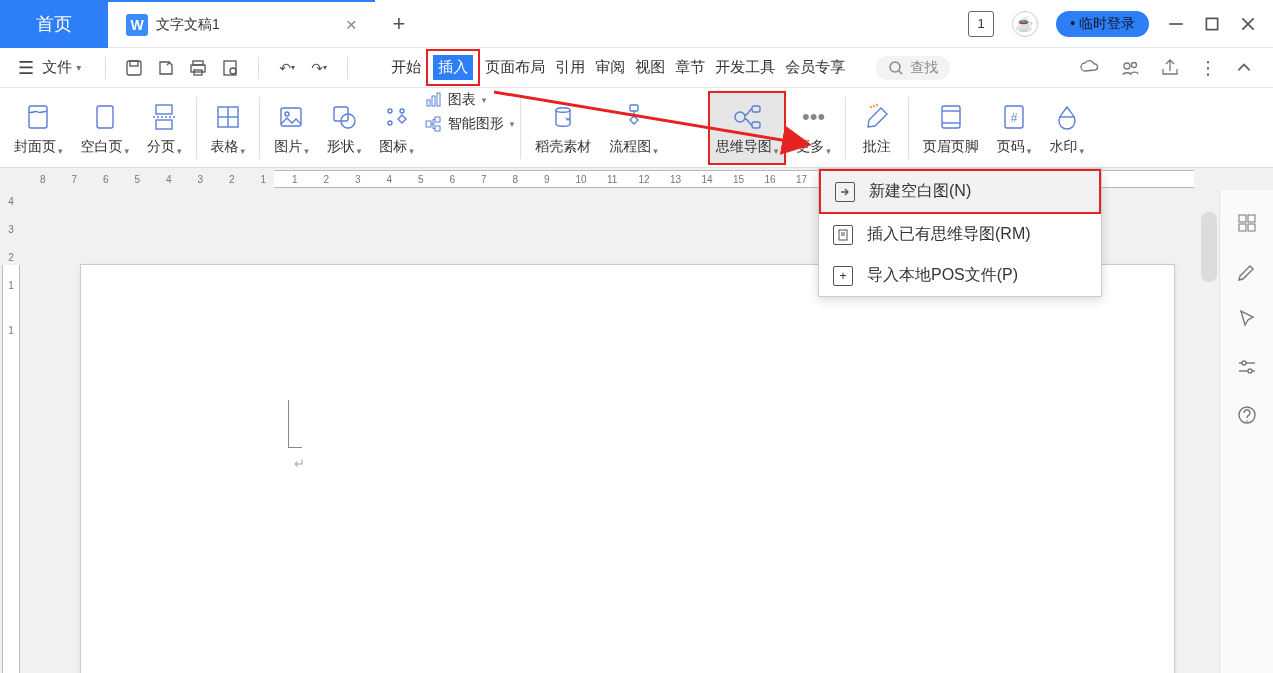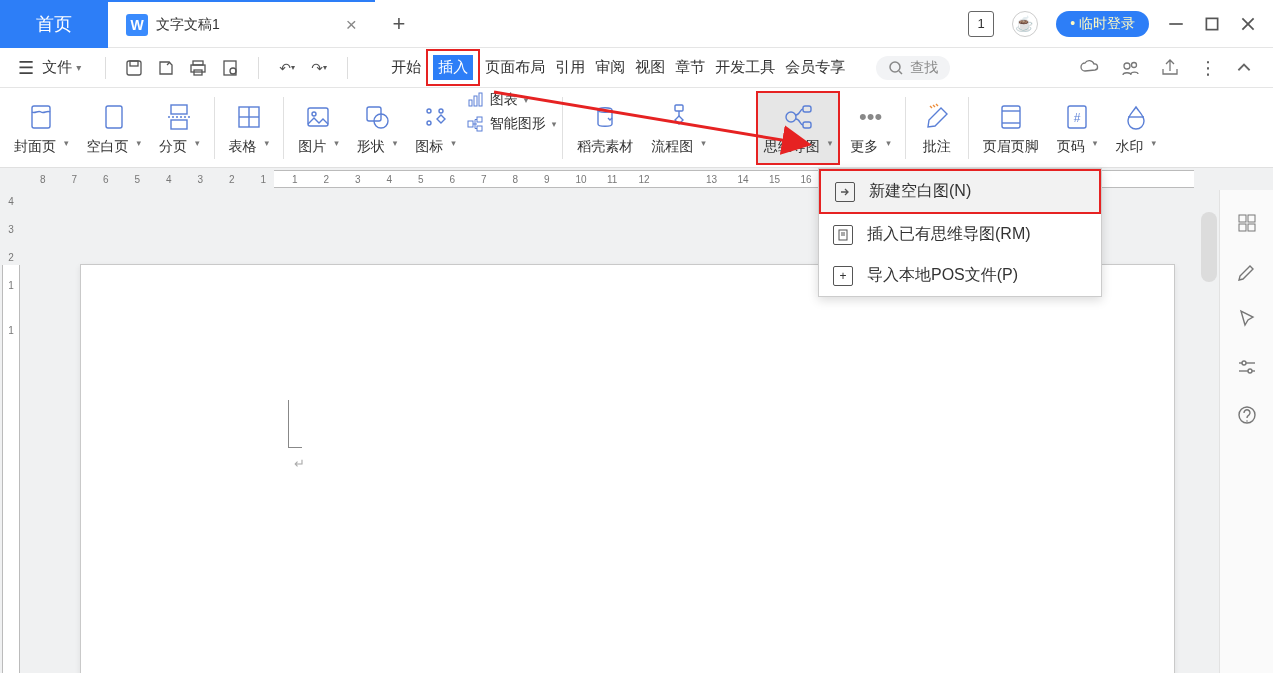--- a/index.html
+++ b/index.html
@@ -8,37 +8,37 @@
 .home-tab{background:#2d7ef7;color:#fff;height:48px;width:108px;display:flex;align-items:center;justify-content:center;font-size:18px;}
 .doc-tab{display:flex;align-items:center;height:48px;padding:0 18px;position:relative;border-top:2px solid transparent;}
 .doc-tab.active{border-top:2px solid #2d7ef7;}
 .doc-tab .w-icon{width:22px;height:22px;background:#3a8bfd;color:#fff;display:flex;align-items:center;justify-content:center;border-radius:3px;font-size:14px;margin-right:8px;font-weight:bold;}
 .doc-tab .close{margin-left:126px;color:#888;font-size:19px;}
 .newtab{width:48px;display:flex;align-items:center;justify-content:center;font-size:22px;color:#555;}
 .title-spacer{flex:1;}
 .title-ctrls{display:flex;align-items:center;gap:18px;padding-right:16px;}
 .page-ind{border:1.5px solid #666;width:26px;height:26px;display:flex;align-items:center;justify-content:center;border-radius:3px;font-size:13px;}
 .coffee{width:26px;height:26px;border-radius:50%;background:#fff;border:1px solid #ccc;display:flex;align-items:center;justify-content:center;font-size:15px;}
-.login-pill{background:#2d7ef7;color:#fef9c3;padding:4px 14px;border-radius:14px;font-size:14px;}
+.login-pill{background:#2d7ef7;color:#0f172a;padding:4px 14px;border-radius:14px;font-size:14px;}
 .win-btn{width:18px;height:18px;color:#555;}
 .qat{height:40px;display:flex;align-items:center;border-bottom:1px solid #e5e5e5;padding-left:18px;gap:8px;}
 .qat .ham{font-size:18px;color:#444;}
 .qat .file-menu{display:flex;align-items:center;gap:4px;color:#333;font-size:15px;margin-right:8px;}
 .qat .divider{width:1px;height:22px;background:#ddd;margin:0 8px;}
 .qat .ico{width:24px;height:24px;display:flex;align-items:center;justify-content:center;color:#555;}
 .menu-tabs{display:flex;align-items:center;gap:0;margin-left:22px;font-size:15px;color:#333;}
 .menu-tabs span{padding:4px 5px;}
 .menu-tabs .insert{background:#2d7ef7;color:#fff;padding:3px 5px;}
 .highlight-start{border:2.5px solid #e62222;padding:1px 2px;display:inline-flex;}
 .search-box{display:flex;align-items:center;gap:6px;margin-left:18px;background:#f2f3f5;padding:3px 12px;border-radius:14px;color:#888;}
 .qat-right{margin-left:auto;display:flex;align-items:center;gap:18px;padding-right:20px;color:#555;}
 .ribbon{height:80px;display:flex;align-items:center;border-bottom:1px solid #e0e0e0;padding-left:6px;gap:2px;position:relative;}
 .rbtn{display:flex;flex-direction:column;align-items:center;justify-content:center;height:74px;padding:0 8px;gap:4px;cursor:pointer;}
 .rbtn .rico{width:34px;height:34px;display:flex;align-items:center;justify-content:center;color:#4d7bd6;}
-.rbtn .lbl{font-size:14px;color:#333;display:flex;align-items:flex-start;gap:8px;}
+.rbtn .lbl{font-size:14px;color:#333;display:flex;align-items:flex-end;gap:2px;}
 .rbtn .lbl .dd{font-size:9px;color:#777;}
 .rsep{width:1px;height:62px;background:#e0e0e0;margin:0 4px;}
 .rbtn.mindmap{background:#e6e6e6;border:2.5px solid #e62222;padding:0 6px;margin-left:40px;}
 .chart-combo{display:flex;flex-direction:column;gap:6px;justify-content:flex-start;height:74px;}
 .chart-combo .row{display:flex;align-items:center;gap:6px;font-size:14px;color:#333;}
 .chart-combo .row .ic{color:#4d7bd6;}
 .dropdown{position:absolute;top:80px;left:818px;width:284px;background:#fff;border:1px solid #ccc;box-shadow:0 3px 10px rgba(0,0,0,.15);z-index:10;}
 .dropdown .ditem{display:flex;align-items:center;gap:14px;padding:10px 14px;font-size:16px;color:#333;cursor:pointer;}
 .dropdown .ditem.hl{border:2.5px solid #e62222;background:#f2f2f2;}
 .dropdown .ditem .di{width:20px;height:20px;display:flex;align-items:center;justify-content:center;border:1.5px solid #555;border-radius:2px;font-size:12px;}
@@ -421,21 +421,21 @@
         <span style="width: 10px;">3</span>
         <span style="width: 10px;">4</span>
         <span style="width: 10px;">5</span>
         <span style="width: 10px;">6</span>
         <span style="width: 10px;">7</span>
         <span style="width: 10px;">8</span>
         <span style="width: 10px;">9</span>
         <span style="width: 10px;">10</span>
         <span style="width: 10px;">11</span>
         <span style="width: 10px;">12</span>
-        <span style="width: 10px; margin-left: 36px;">13</span>
+        <span style="width: 10px;">13</span>
         <span style="width: 10px; text-align: right;">14</span>
         <span style="width: 10px;">15</span>
         <span style="width: 10px;">16</span>
         <span style="width: 10px;">17</span>
         <span style="width: 10px;">18</span>
         <span style="width: 10px;">19</span>
         <span style="width: 10px;">20</span>
         <span style="width: 10px;">2</span>
         <span style="width: 10px;"></span>
         <span style="width: 10px;"></span>

